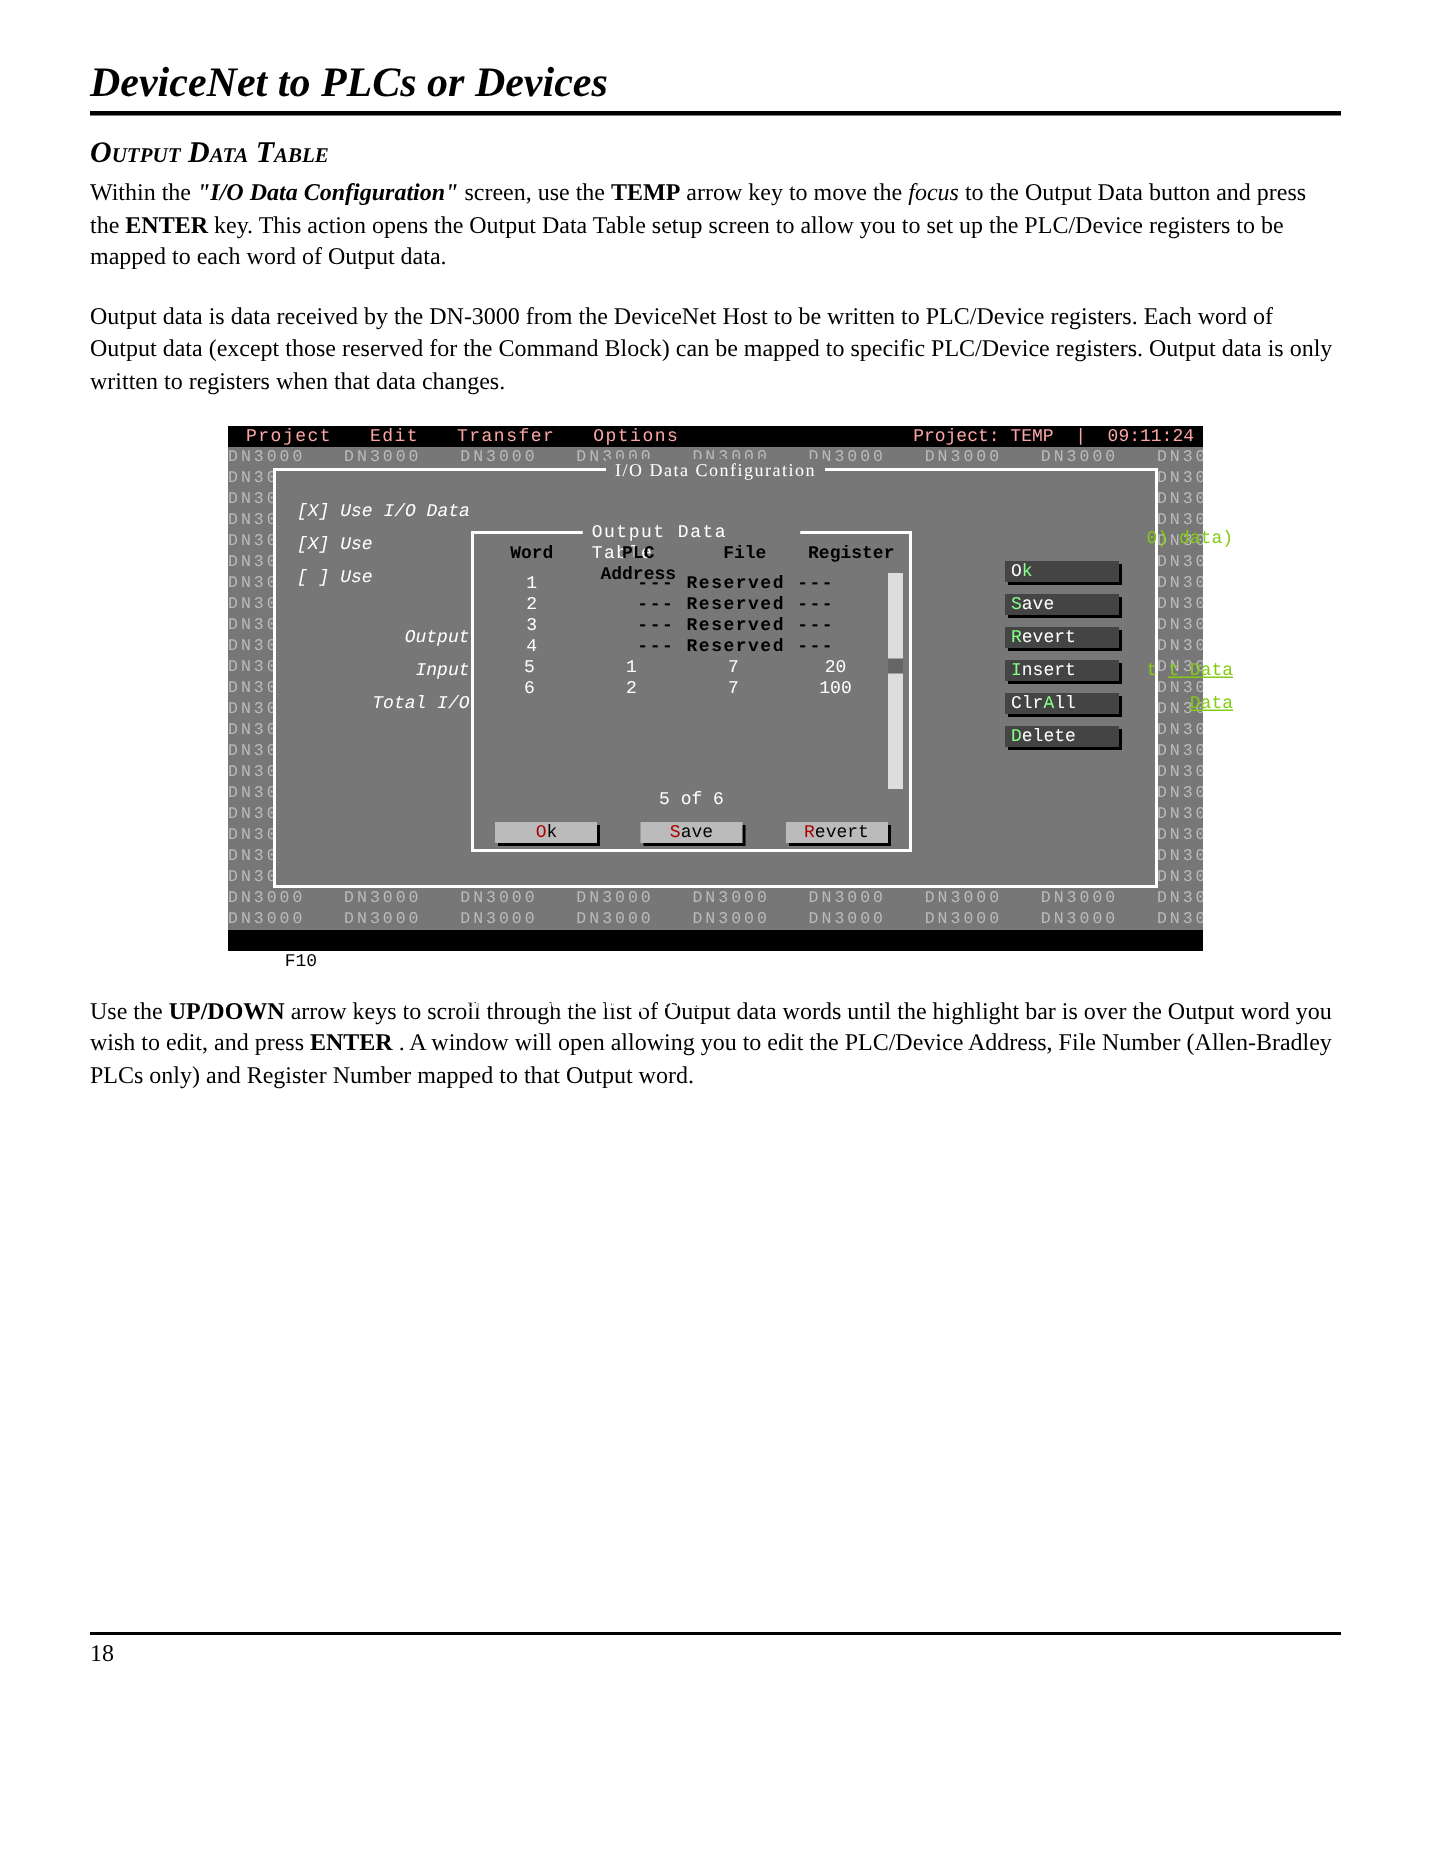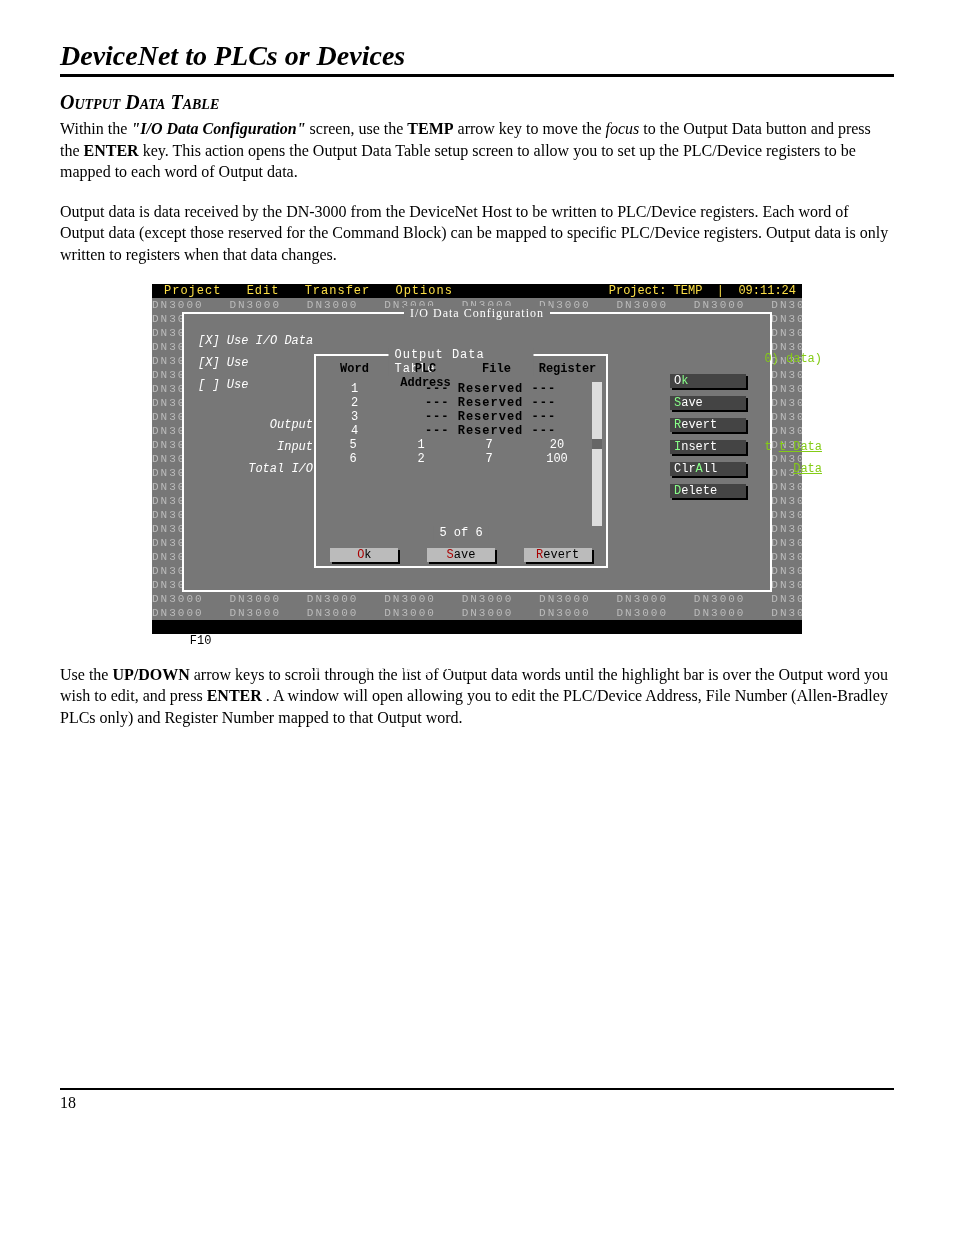--- a/index.html
+++ b/index.html
@@ -46,21 +46,21 @@
     line-height: 14px;
     background: #777;
     color: #fff;
     position: relative;
     box-sizing: border-box;
     width: 650px;
     height: 350px;
   }
   .dos .menubar {
     background: #000;
-    color: #fde047;
+    color: #fca5a5;
     padding: 0 6px;
     display: flex;
     justify-content: space-between;
     height: 14px;
   }
   .dos .menubar .left span { margin-right: 18px; letter-spacing: 1px; }
   .dos .menubar .left span:first-child { margin-left: 6px; }
   .dos .bgpattern {
     position: absolute;
     top: 14px; left: 0; right: 0; bottom: 14px;

